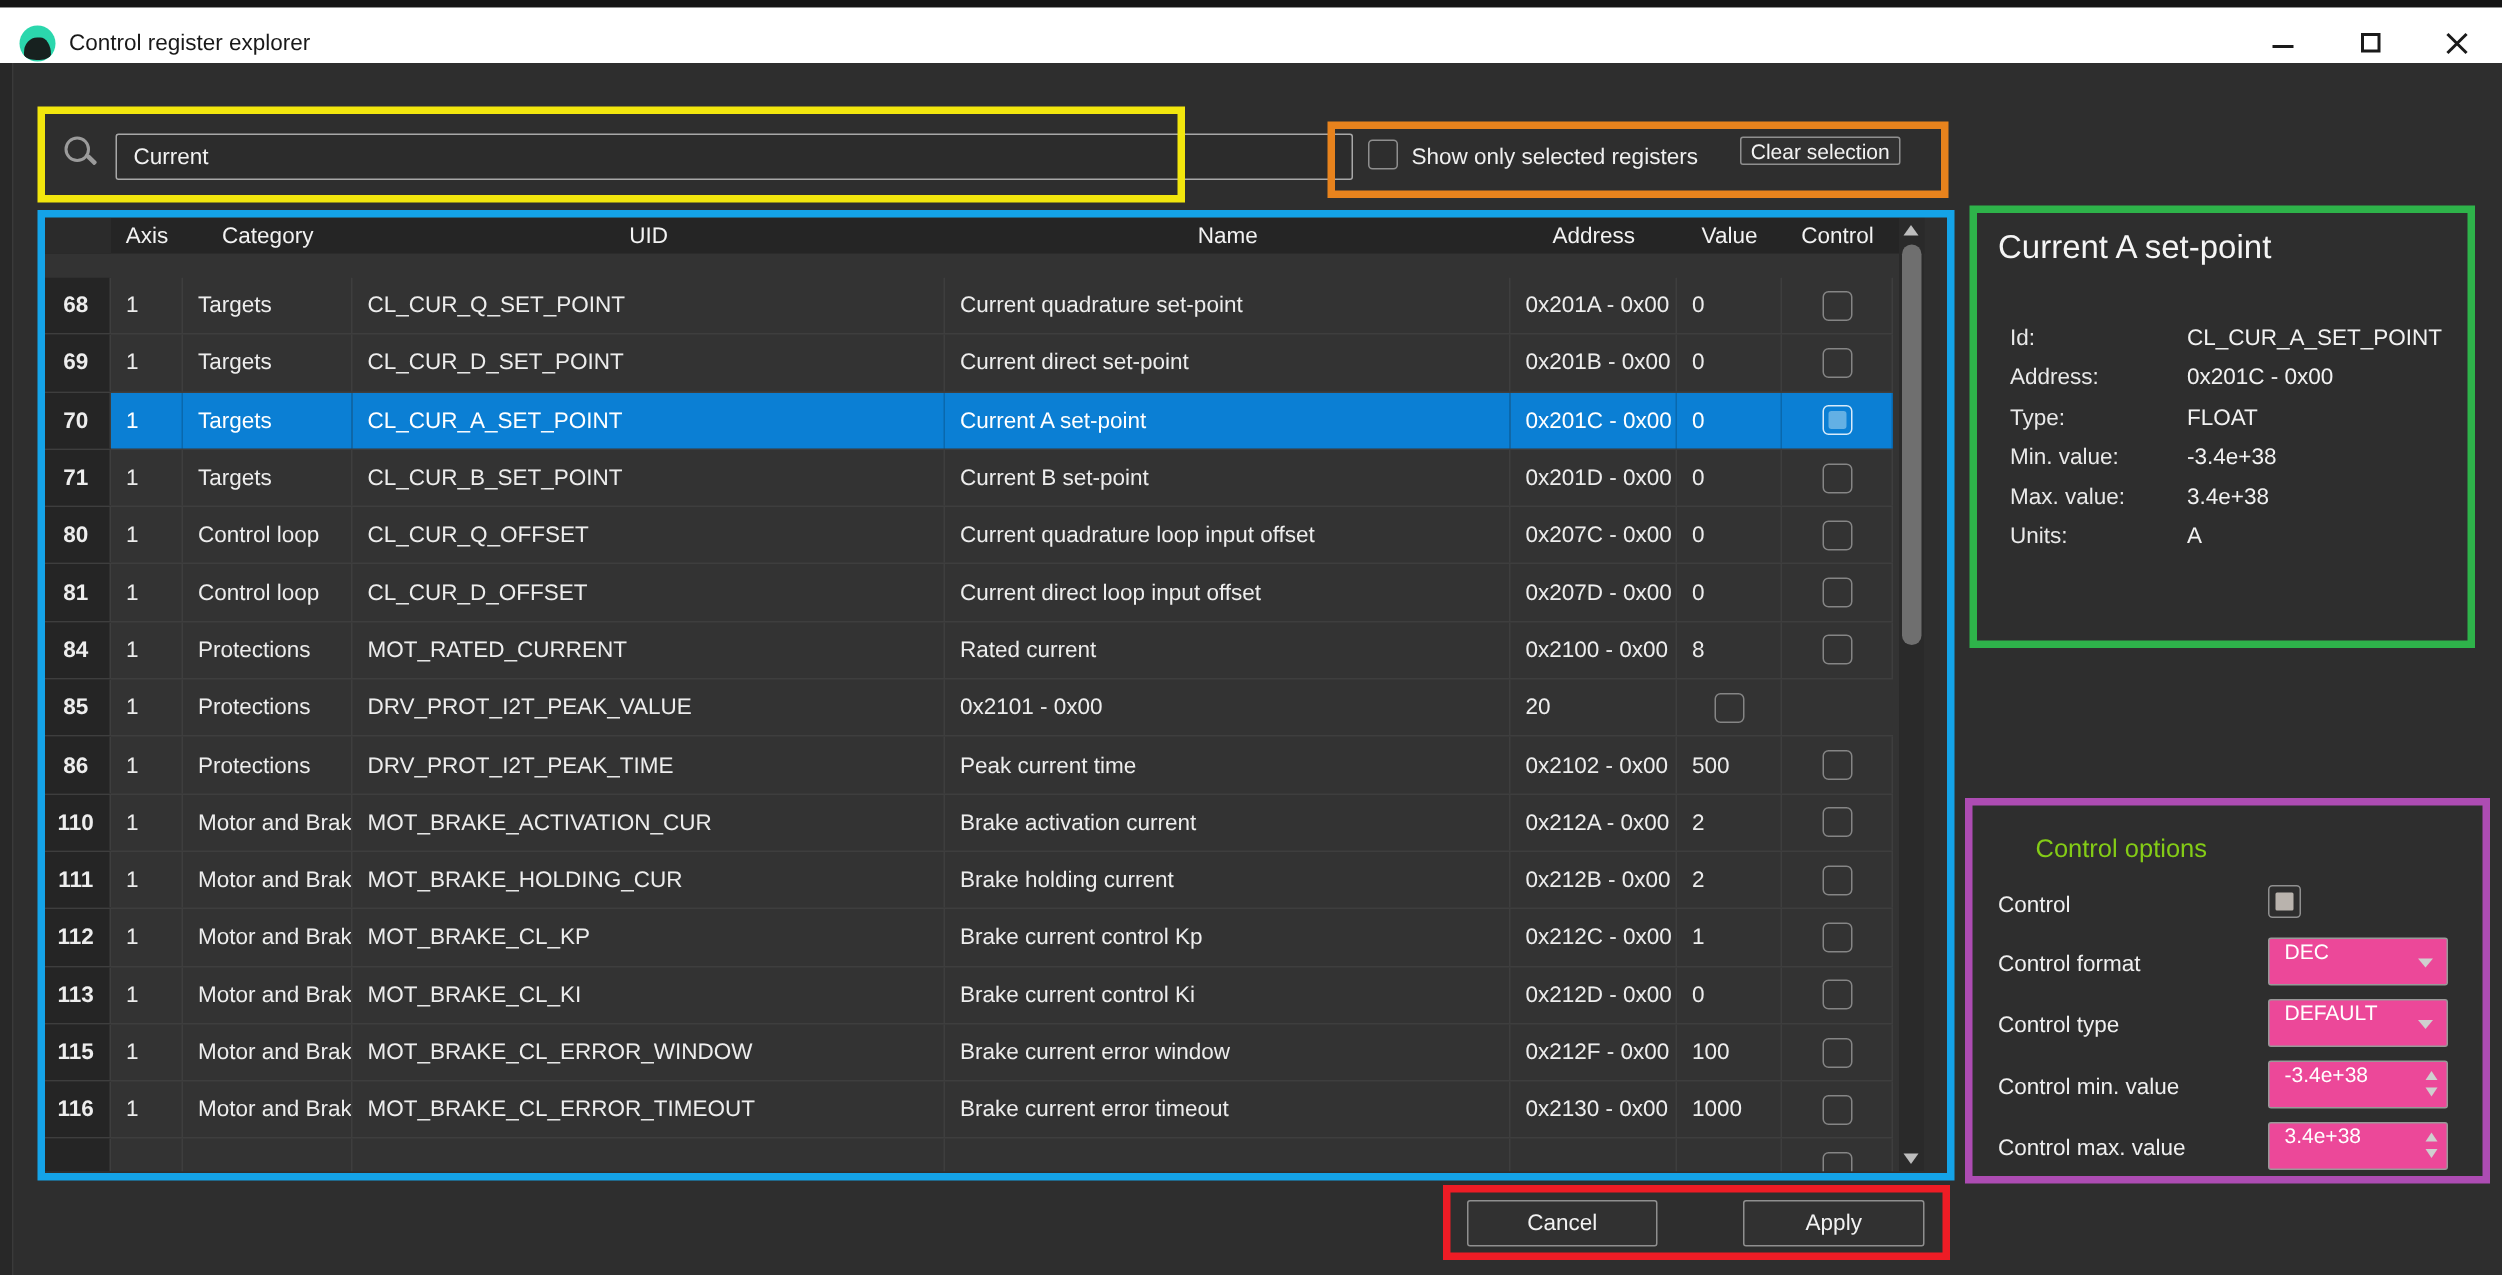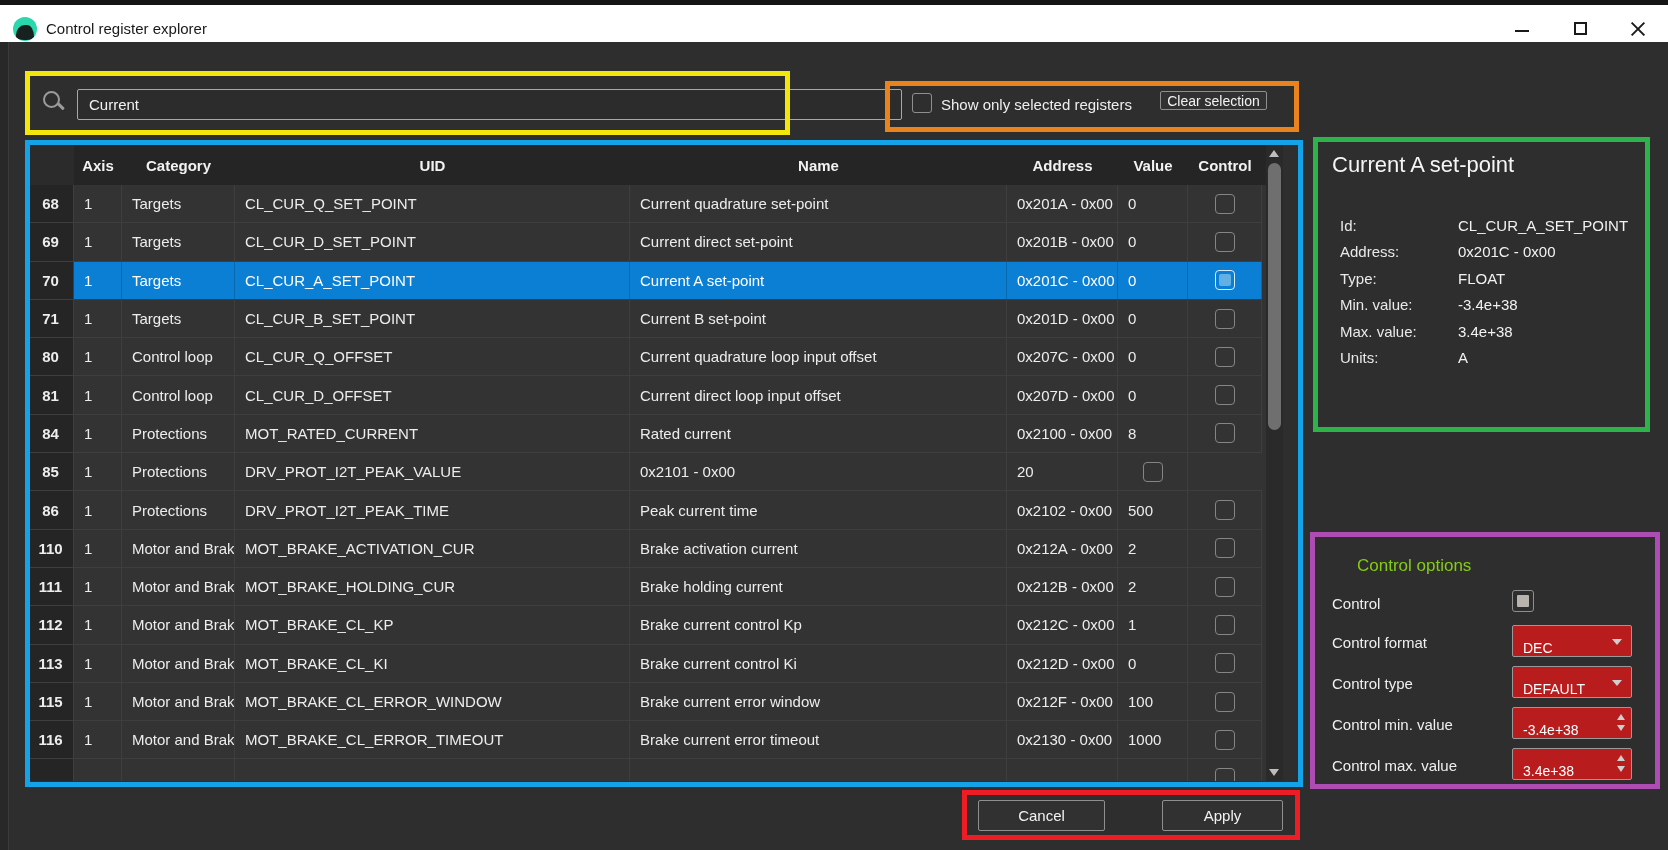--- a/index.html
+++ b/index.html
@@ -31,21 +31,21 @@
             font-family:"Liberation Sans",sans-serif}
   .cbx{border:1px solid #8f8f8f;border-radius:3px;background:transparent;position:absolute}
   .filter-cbx{left:912px;top:93px;width:20px;height:20px}
   .filter-label{position:absolute;left:941px;top:96px;font-size:15px;color:#efefef}
   .btn{background:#313131;border:1px solid #8f8f8f;border-radius:2px;color:#f2f2f2;font-size:14px;
        display:flex;align-items:center;justify-content:center;position:absolute;cursor:default}
   .clear-btn{left:1160px;top:91px;width:107px;height:19px}
   
   .table-wrap{position:absolute;left:28px;top:145px;width:1255px;height:636px;background:#333333;overflow:hidden}
   .t-header{display:grid;grid-template-columns:46px 48px 113px 395px 377px 111px 70px 74px;
-            height:40px;background:#252525;font-weight:bold;font-size:15px;color:#f2f2f2}
+            height:24px;background:#252525;font-weight:normal;font-size:15px;color:#f2f2f2}
   .h-cell{display:flex;align-items:center;justify-content:center}
   .h-corner{background:#2b2b2b}
   .t-body{position:absolute;left:0;top:40px;width:1234px;height:596px;overflow:hidden}
   .t-row{display:grid;grid-template-columns:46px 48px 113px 395px 377px 111px 70px 74px;
          height:38.3px;border-bottom:1px solid #3e3e3e}
   .t-cell{display:flex;align-items:center;padding-left:10px;border-right:1px solid #3e3e3e;
           font-size:15px;color:#ededed;white-space:nowrap;overflow:hidden}
   .num-cell{background:#252525;font-weight:bold;justify-content:center;padding-left:0}
   .control-cell{justify-content:center;padding-left:0}
   .t-row.selected .t-cell:not(.num-cell){background:var(--sel,#0b7fd4);color:#fff;border-right-color:rgba(0,0,0,.18)}
@@ -65,22 +65,22 @@
   .detail-title{position:absolute;left:1332px;top:152px;font-size:22px;color:#f5f5f5}
   .detail-fields{position:absolute;left:1340px;top:212px;width:300px;font-size:15px}
   .d-row{display:flex;height:26.5px;align-items:center}
   .d-label{width:118px;color:#e9e9e9}
   .d-value{color:#f2f2f2}
   
   .co-title{position:absolute;left:1357px;top:556px;font-size:17px;color:#84cc16}
   .co-label{position:absolute;left:1332px;font-size:15px;color:#efefef}
   .co-cbx{left:1512px;top:590px;width:22px;height:22px}
   .co-cbx.checked::after{content:"";position:absolute;inset:4px;background:#b9b3ad;border-radius:1px}
-  .combo,.spin{position:absolute;left:1512px;width:120px;height:32px;background:#b91c1c;
-       border:1px solid #999;border-radius:2px;display:flex;align-items:flex-end;padding:0 10px;
+  .combo,.spin{position:absolute;left:1512px;width:120px;height:32px;background:#ec4899;
+       border:1px solid #999;border-radius:2px;display:flex;align-items:flex-start;padding:0 10px;
        font-size:14px;color:#fff}
   .combo::after{content:"";position:absolute;right:9px;top:13px;border-left:5px solid transparent;
        border-right:5px solid transparent;border-top:6px solid #cfcfcf}
   .spin-btns{position:absolute;right:6px;top:6px;display:flex;flex-direction:column;gap:5px}
   .spin-up{border-left:4.5px solid transparent;border-right:4.5px solid transparent;border-bottom:6px solid #cfcfcf}
   .spin-down{border-left:4.5px solid transparent;border-right:4.5px solid transparent;border-top:6px solid #cfcfcf}
   
   .cancel-btn{left:978px;top:800px;width:127px;height:31px;font-size:15px}
   .apply-btn{left:1162px;top:800px;width:121px;height:31px;font-size:15px}
   

